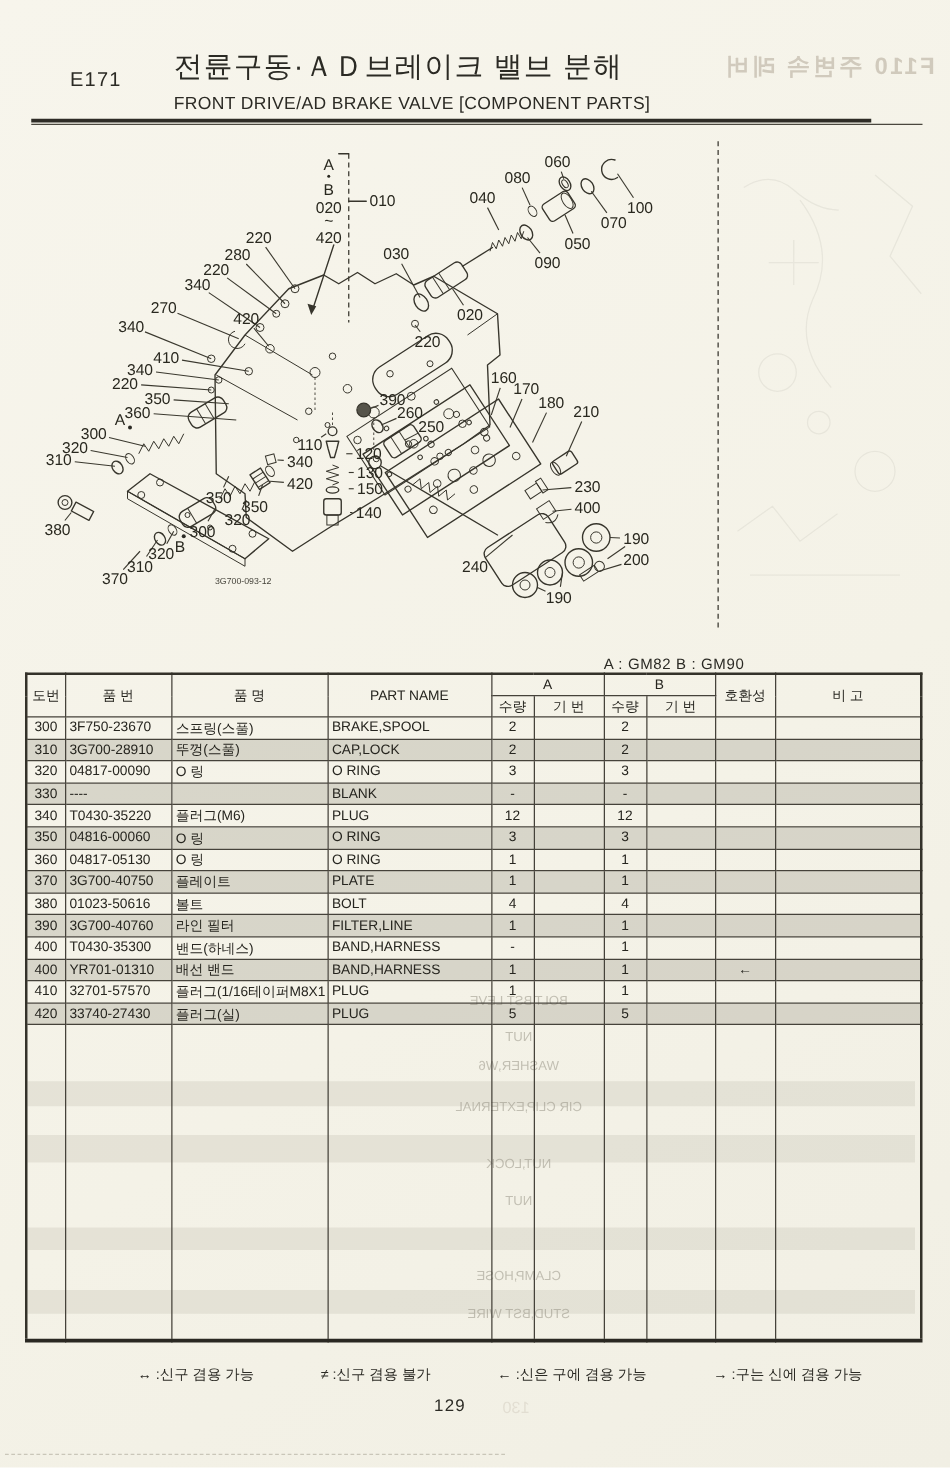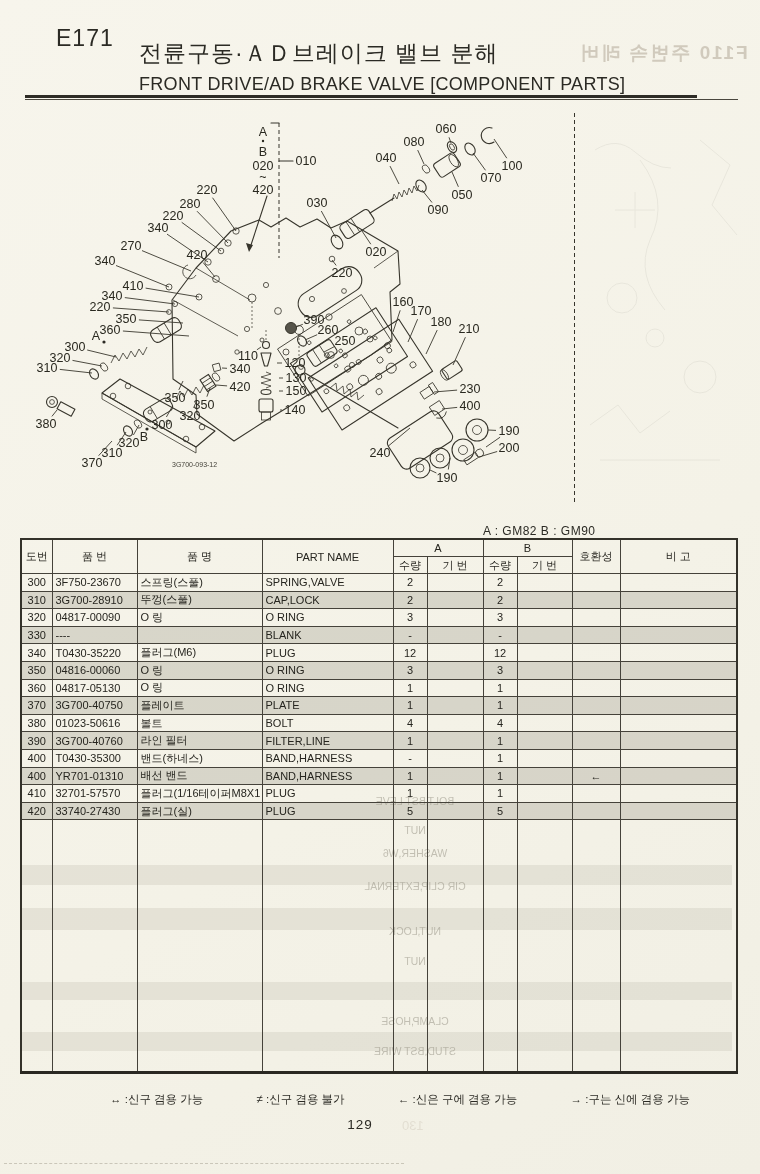--- a/index.html
+++ b/index.html
@@ -3,23 +3,23 @@
 <meta charset="utf-8">
 <style>
   html,body{margin:0;padding:0}
   body{
     width:760px;height:1174px;position:relative;overflow:hidden;
     background:linear-gradient(145deg,#f7f5ec 0%,#f4f2e7 60%,#f1efe4 100%);
     font-family:"Liberation Sans", sans-serif;color:#2b2a24;
   }
   .abs{position:absolute}
   
-  #page-code{left:56px;top:25px;font-size:23px;letter-spacing:1px}
+  #page-code{left:56px;top:56px;font-size:16px;letter-spacing:1px}
   #title-kr{left:139px;top:38px;font-size:23px;font-weight:normal;letter-spacing:1px;white-space:nowrap}
-  #title-en{left:139px;top:74px;font-size:18px;letter-spacing:.3px;white-space:nowrap}
+  #title-en{left:139px;top:74px;font-size:14px;letter-spacing:.3px;white-space:nowrap}
   #rule-thick{left:25px;top:95px;width:672px;height:3px;background:#2e2c26}
   #rule-thin{left:25px;top:99px;width:713px;height:1px;background:#4a473e}
   
   .ghost{color:#b3a999;transform:scaleX(-1);opacity:.55;white-space:nowrap}
   #ghost-header{left:578px;top:40px;font-size:19px;font-weight:bold;letter-spacing:2px}
   #ghost-rows{left:20px;top:796px;width:716px;height:260px;z-index:1;overflow:hidden}
   .ghost-line{position:absolute;left:270px;width:250px;text-align:center;font-size:10.5px;
     color:#918d7f;transform:scaleX(-1);opacity:.5;white-space:nowrap}
   .ghost-strip{position:absolute;left:2px;width:710px;background:#c9c5b6;opacity:.35}
   
@@ -457,21 +457,21 @@
       <th>기 번</th>
       <th>수량</th>
       <th>기 번</th>
     </tr>
   </thead>
   <tbody>
       <tr>
         <td class="c0">300</td>
         <td class="c1">3F750-23670</td>
         <td class="c2">스프링(스풀)</td>
-        <td class="c3">SPRING,VALVE</td>
+        <td class="c3">BRAKE,SPOOL</td>
         <td class="c4">2</td>
         <td class="c5"></td>
         <td class="c6">2</td>
         <td class="c7"></td>
         <td class="c8"></td>
         <td class="c9"></td>
       </tr>
       <tr class="shaded">
         <td class="c0">310</td>
         <td class="c1">3G700-28910</td>

